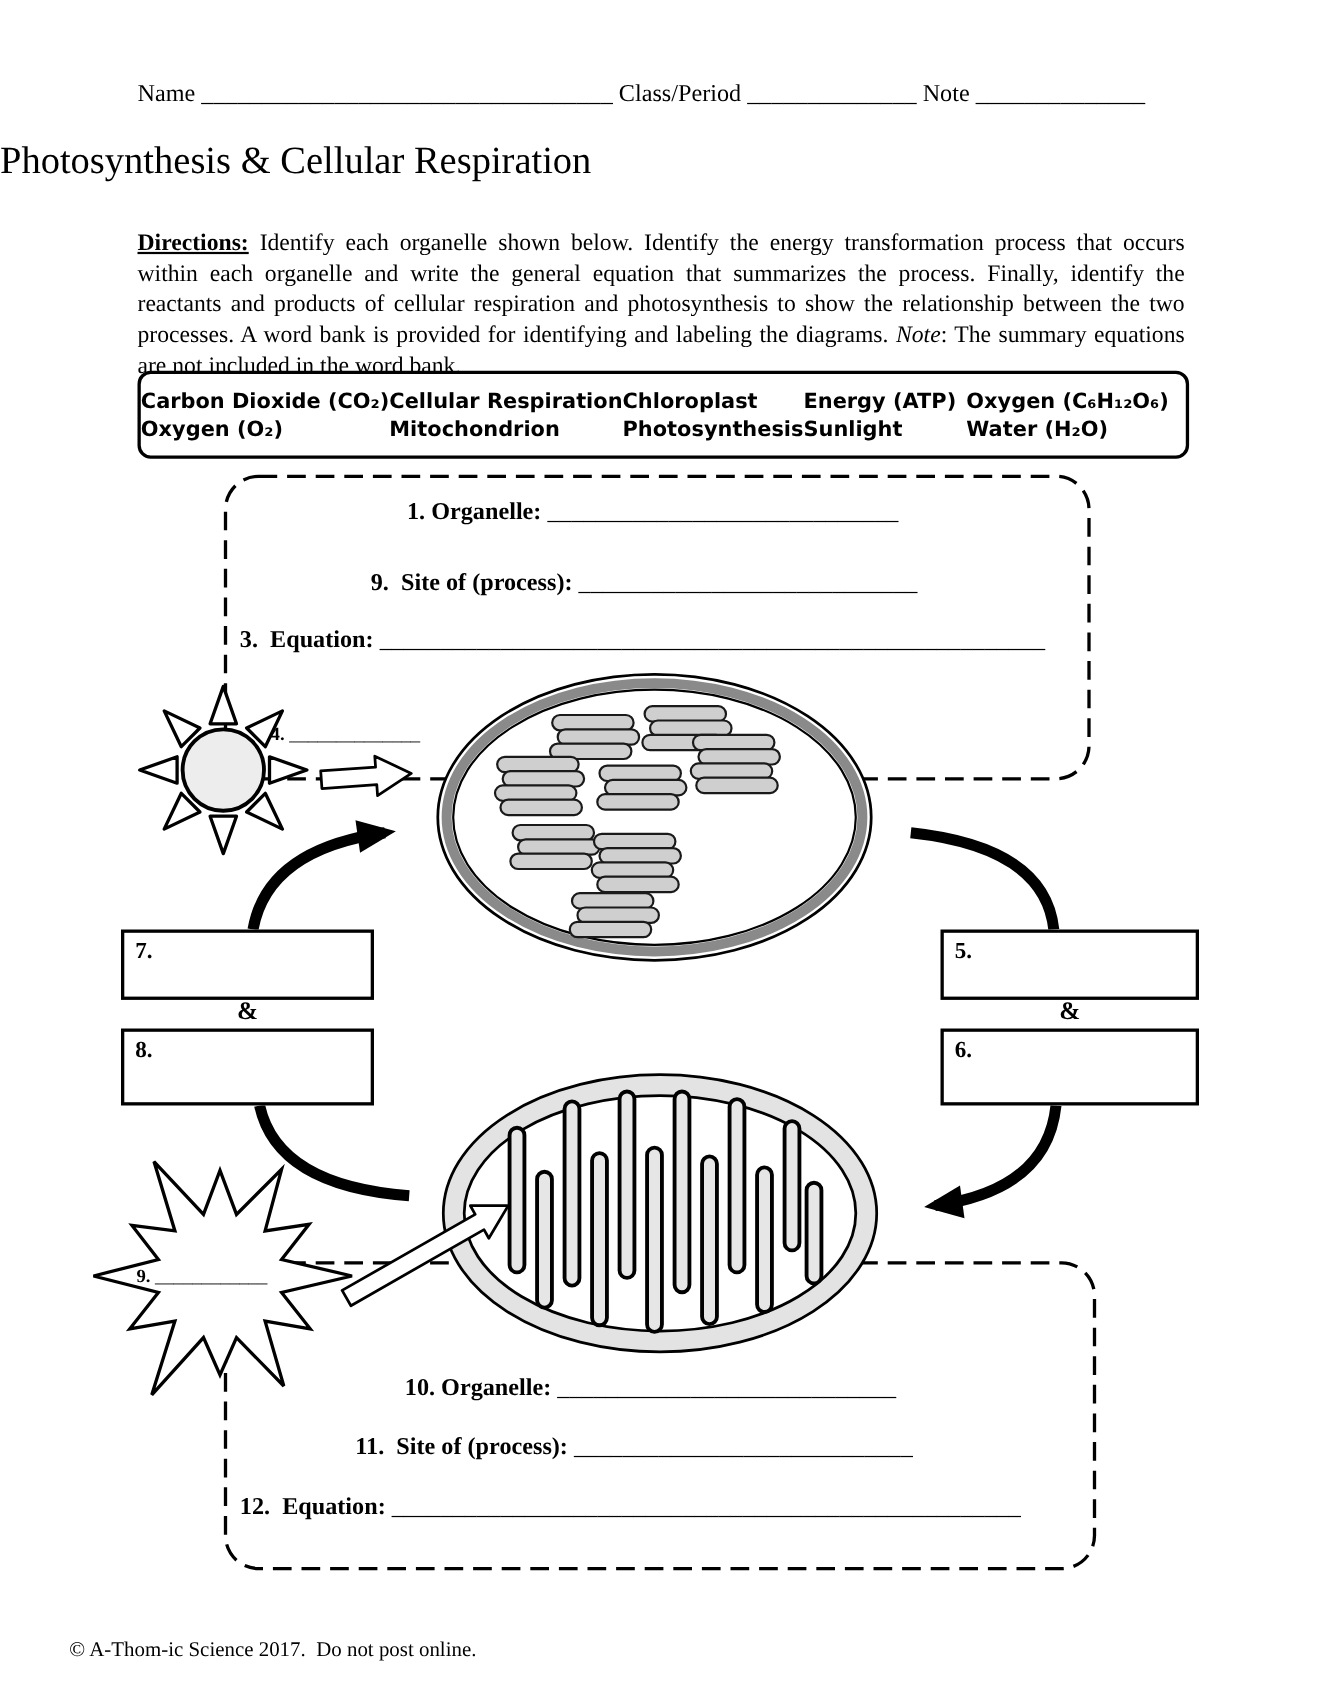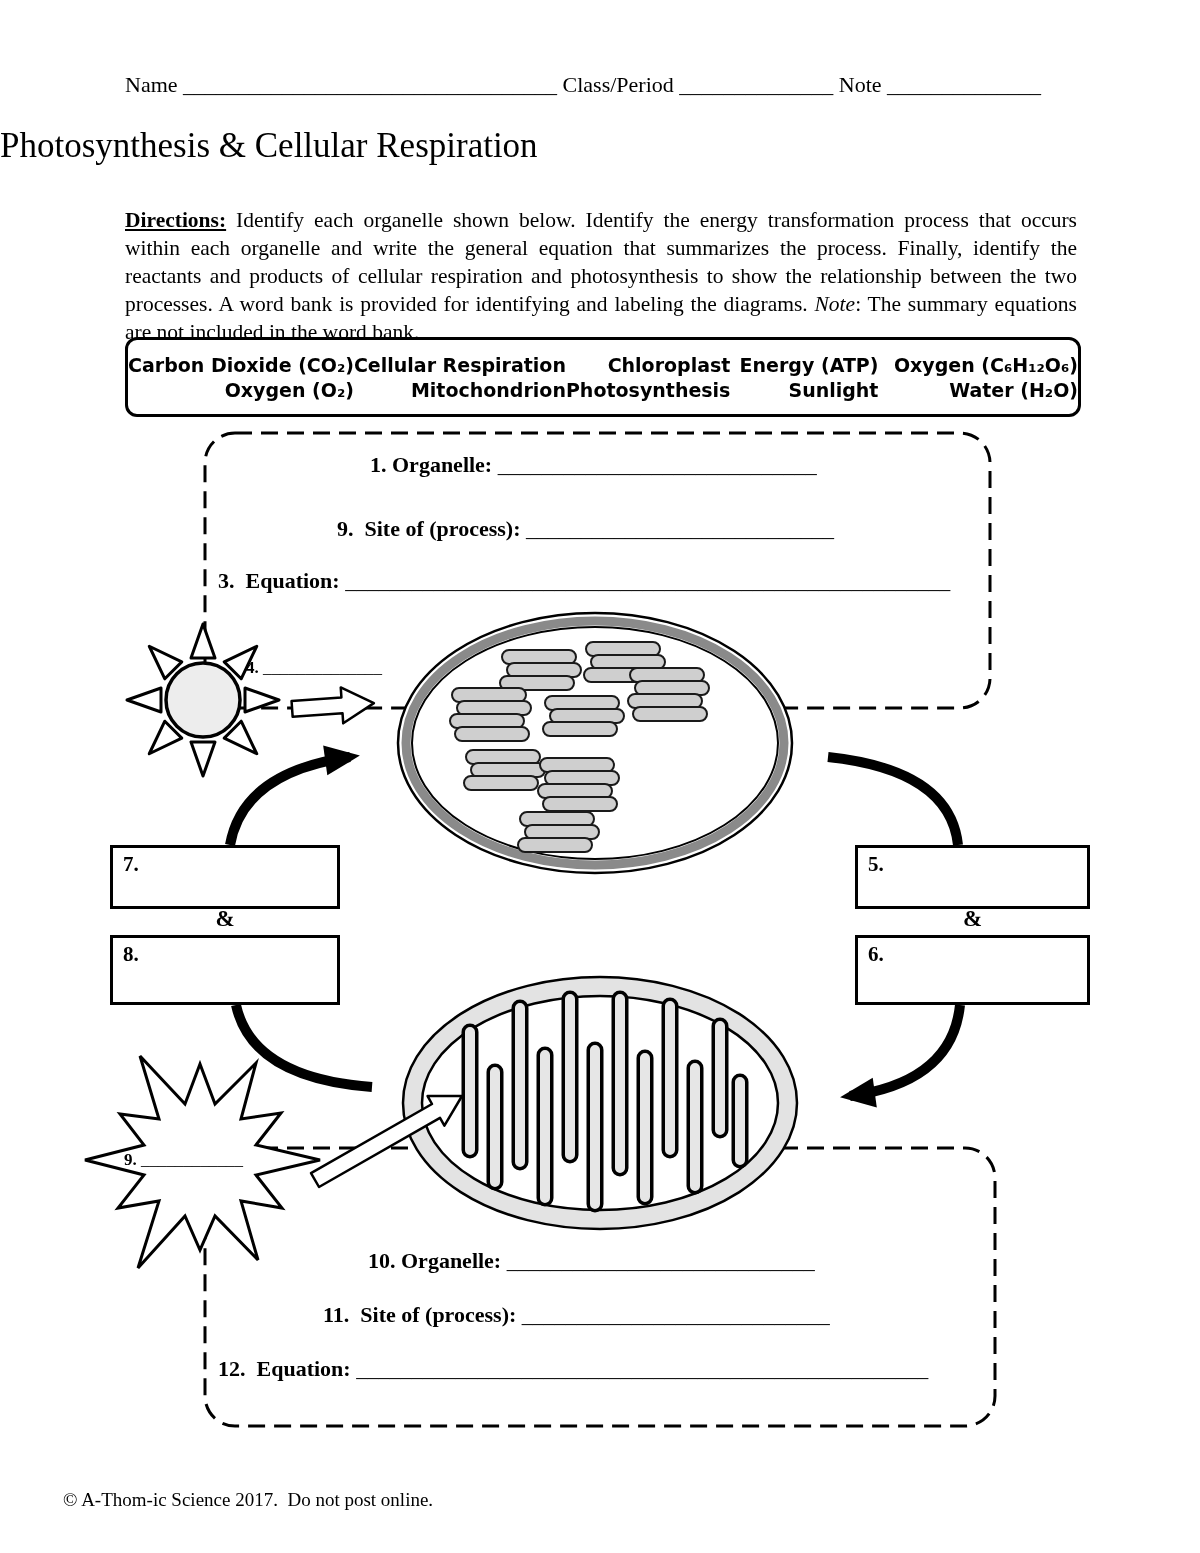--- a/index.html
+++ b/index.html
@@ -12,21 +12,21 @@
          font-size:35px;font-weight:normal;z-index:3}
   .directions{position:absolute;left:125px;top:184px;width:952px;font-size:21.5px;
               line-height:28px;text-align:justify;z-index:3}
   .dir-label{font-weight:bold;text-decoration:underline}
   .note-label{font-style:italic}
   .word-bank{position:absolute;left:125px;top:337px;width:950px;height:74px;
              border:3.5px solid #000;border-radius:12px;display:grid;
              grid-template-columns:1.32fr 1.18fr .84fr .92fr 1.24fr;
              align-content:center;row-gap:3px;z-index:3;
              font-family:"DejaVu Sans",sans-serif;font-weight:bold;font-size:19px}
-  .wb-cell{text-align:right;white-space:nowrap}
+  .wb-cell{text-align:left;white-space:nowrap}
   .line{position:absolute;z-index:3;font-size:22px}
   .line .lbl{font-weight:bold;white-space:pre}
   .line .blank{white-space:pre}
   .small{font-size:17px}
   .numbox{position:absolute;z-index:3;background:#fff;border:3px solid #000;
           font-size:21px;font-weight:bold;padding:4px 0 0 10px;box-sizing:border-box}
   #box7{left:110px;top:845px;width:230px;height:64px}
   #box8{left:110px;top:935px;width:230px;height:70px}
   #box5{left:855px;top:845px;width:235px;height:64px}
   #box6{left:855px;top:935px;width:235px;height:70px}

